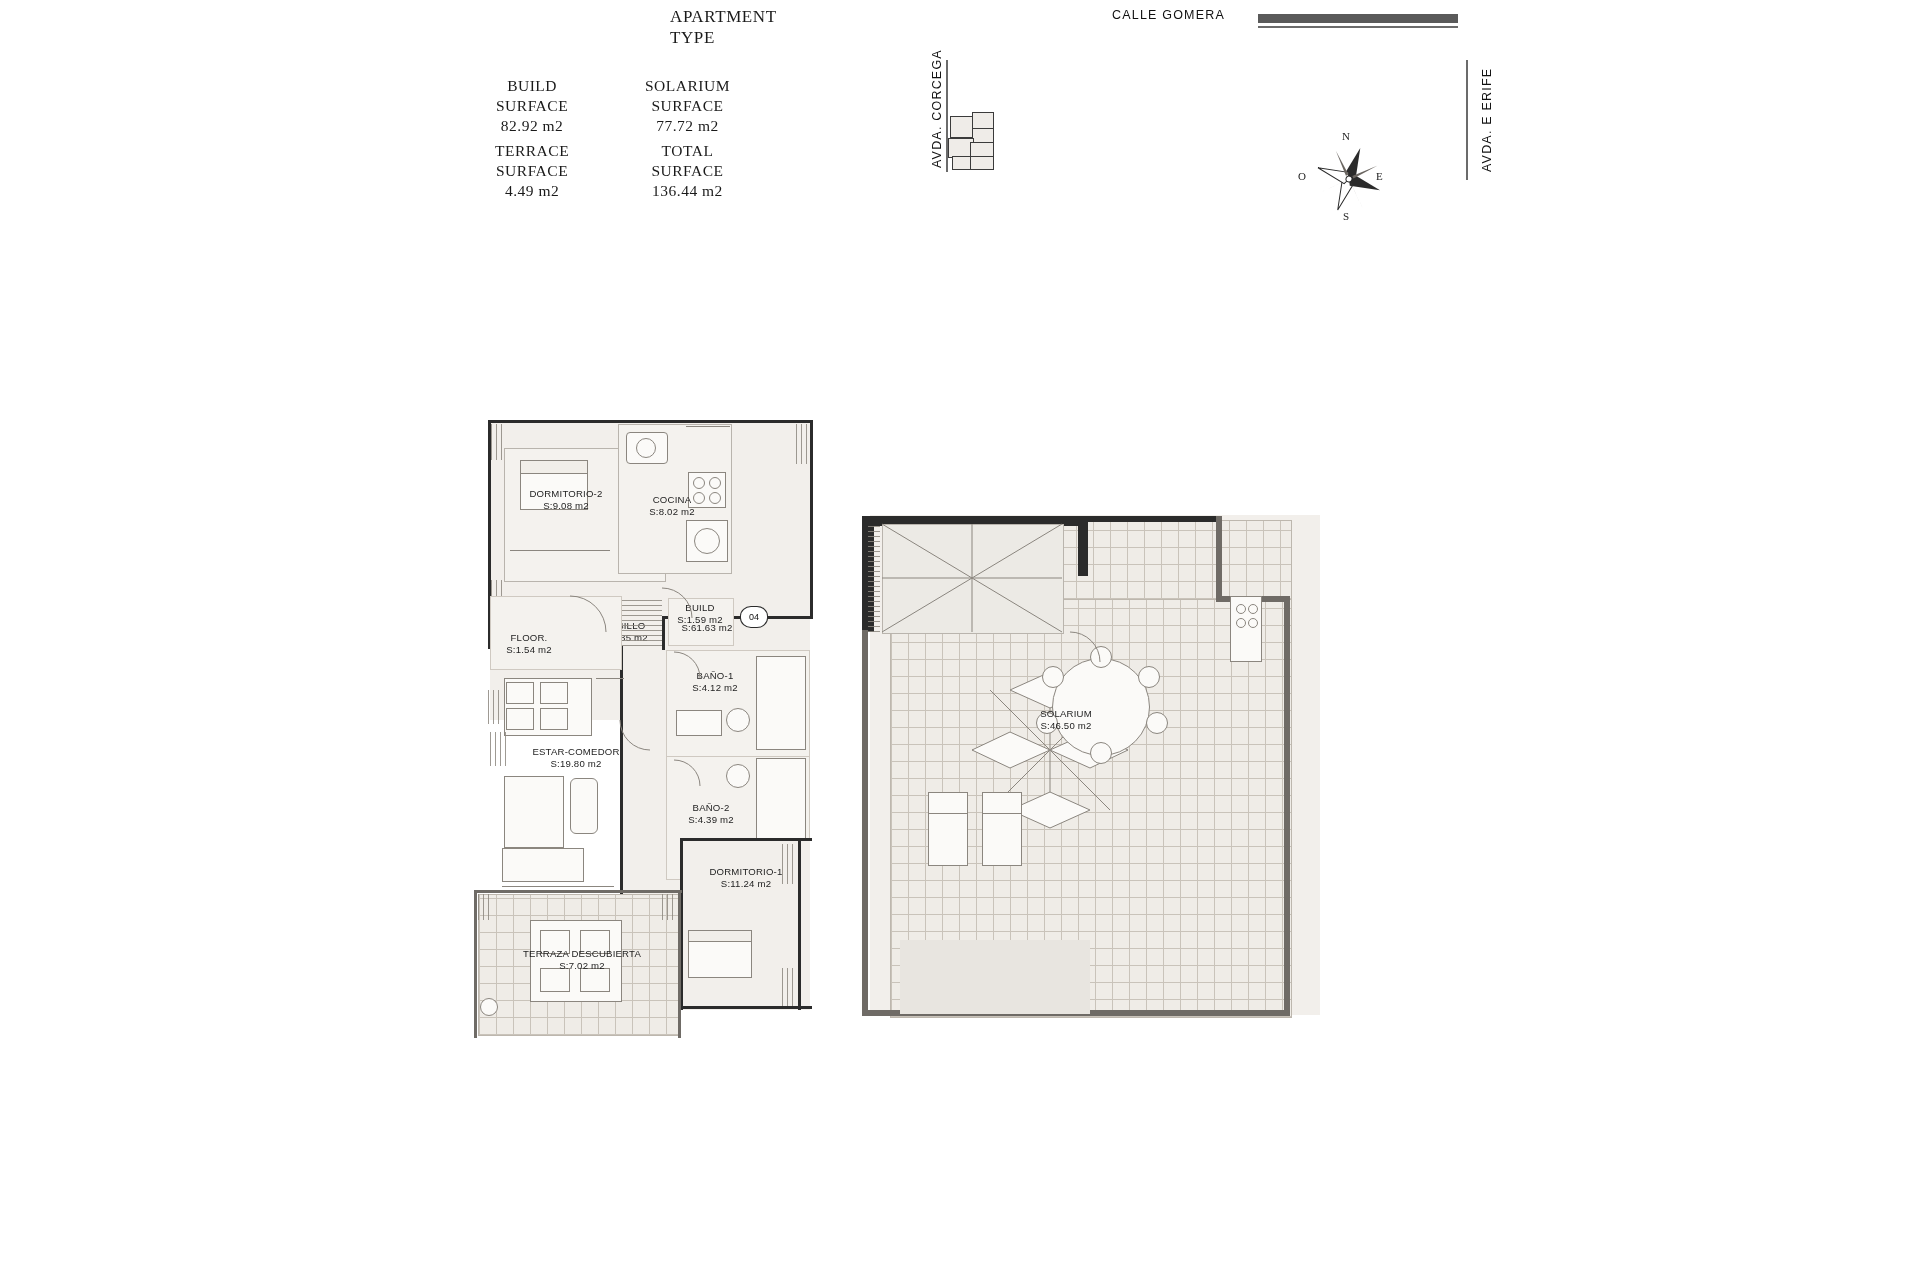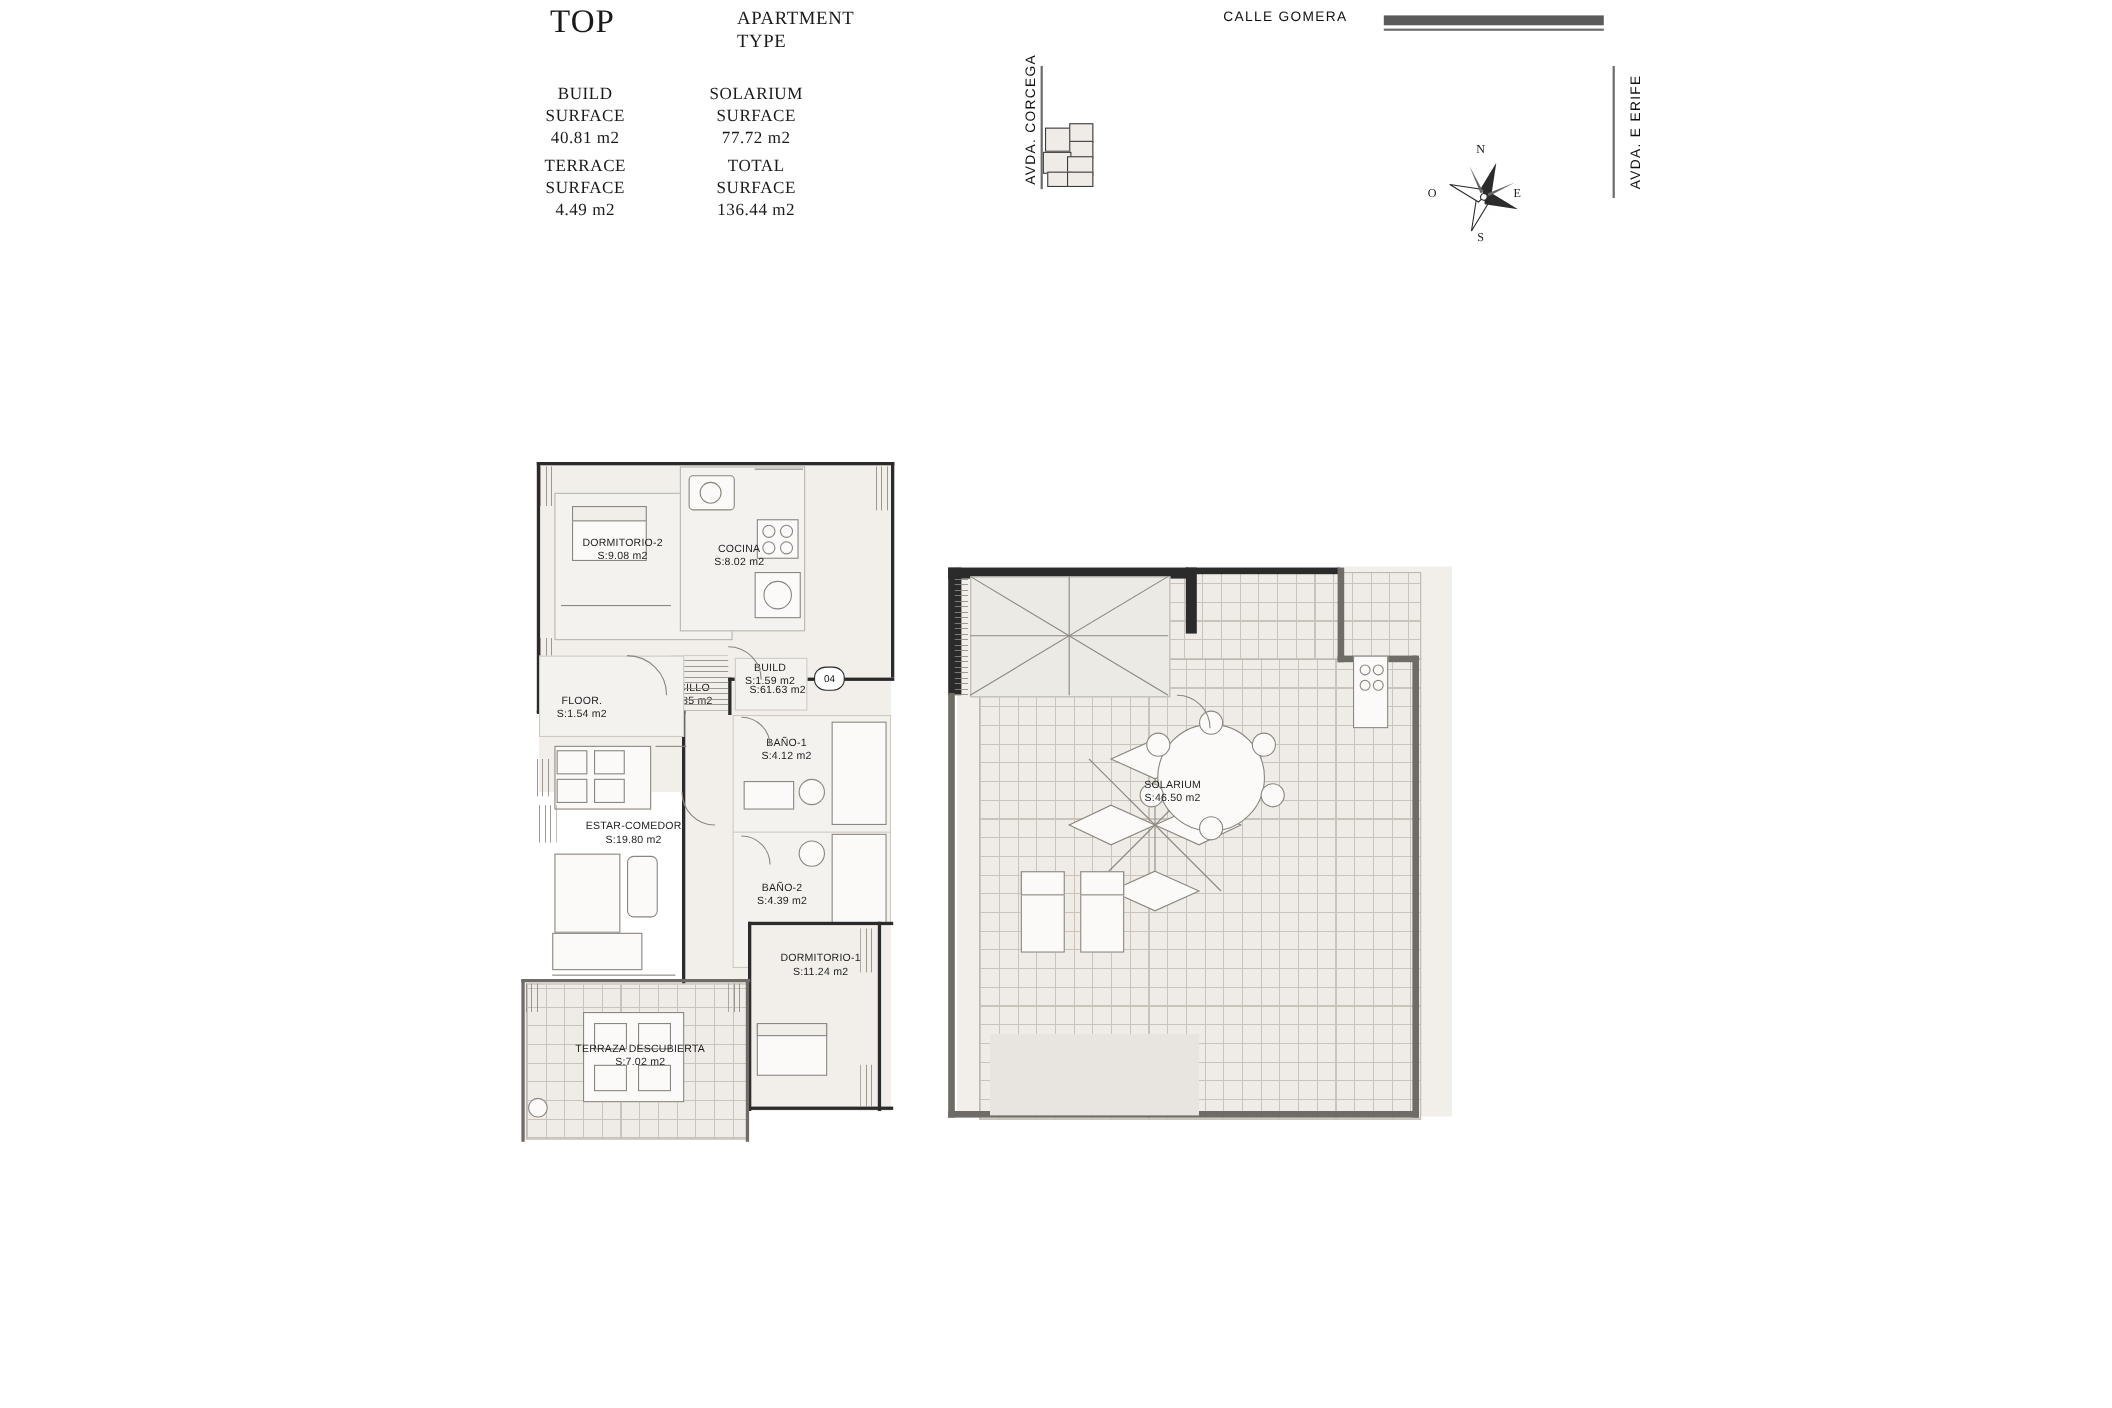--- a/index.html
+++ b/index.html
@@ -205,33 +205,32 @@
     pointer-events: none;
   }
 </style>
 </head>
 <body>
 
 <div class="sheet">
 
   <div class="title-block">
     <div class="tb-main">
-      <span class="l1">TOP</span>
     </div>
     <div class="tb-apt">
       <span>APARTMENT</span><br>
       <span>TYPE</span>
     </div>
 
     <div class="tb-grid">
       <div class="tb-col c1">
         <div class="row">
           <span class="lbl">BUILD</span>
           <span class="lbl">SURFACE</span>
-          <span class="val">40.81 m2</span>
+          <span class="val">82.92 m2</span>
         </div>
         <div class="row">
           <span class="lbl">TERRACE</span>
           <span class="lbl">SURFACE</span>
           <span class="val">4.49 m2</span>
         </div>
       </div>
       <div class="tb-col c2">
         <div class="row">
           <span class="lbl">SOLARIUM</span>

